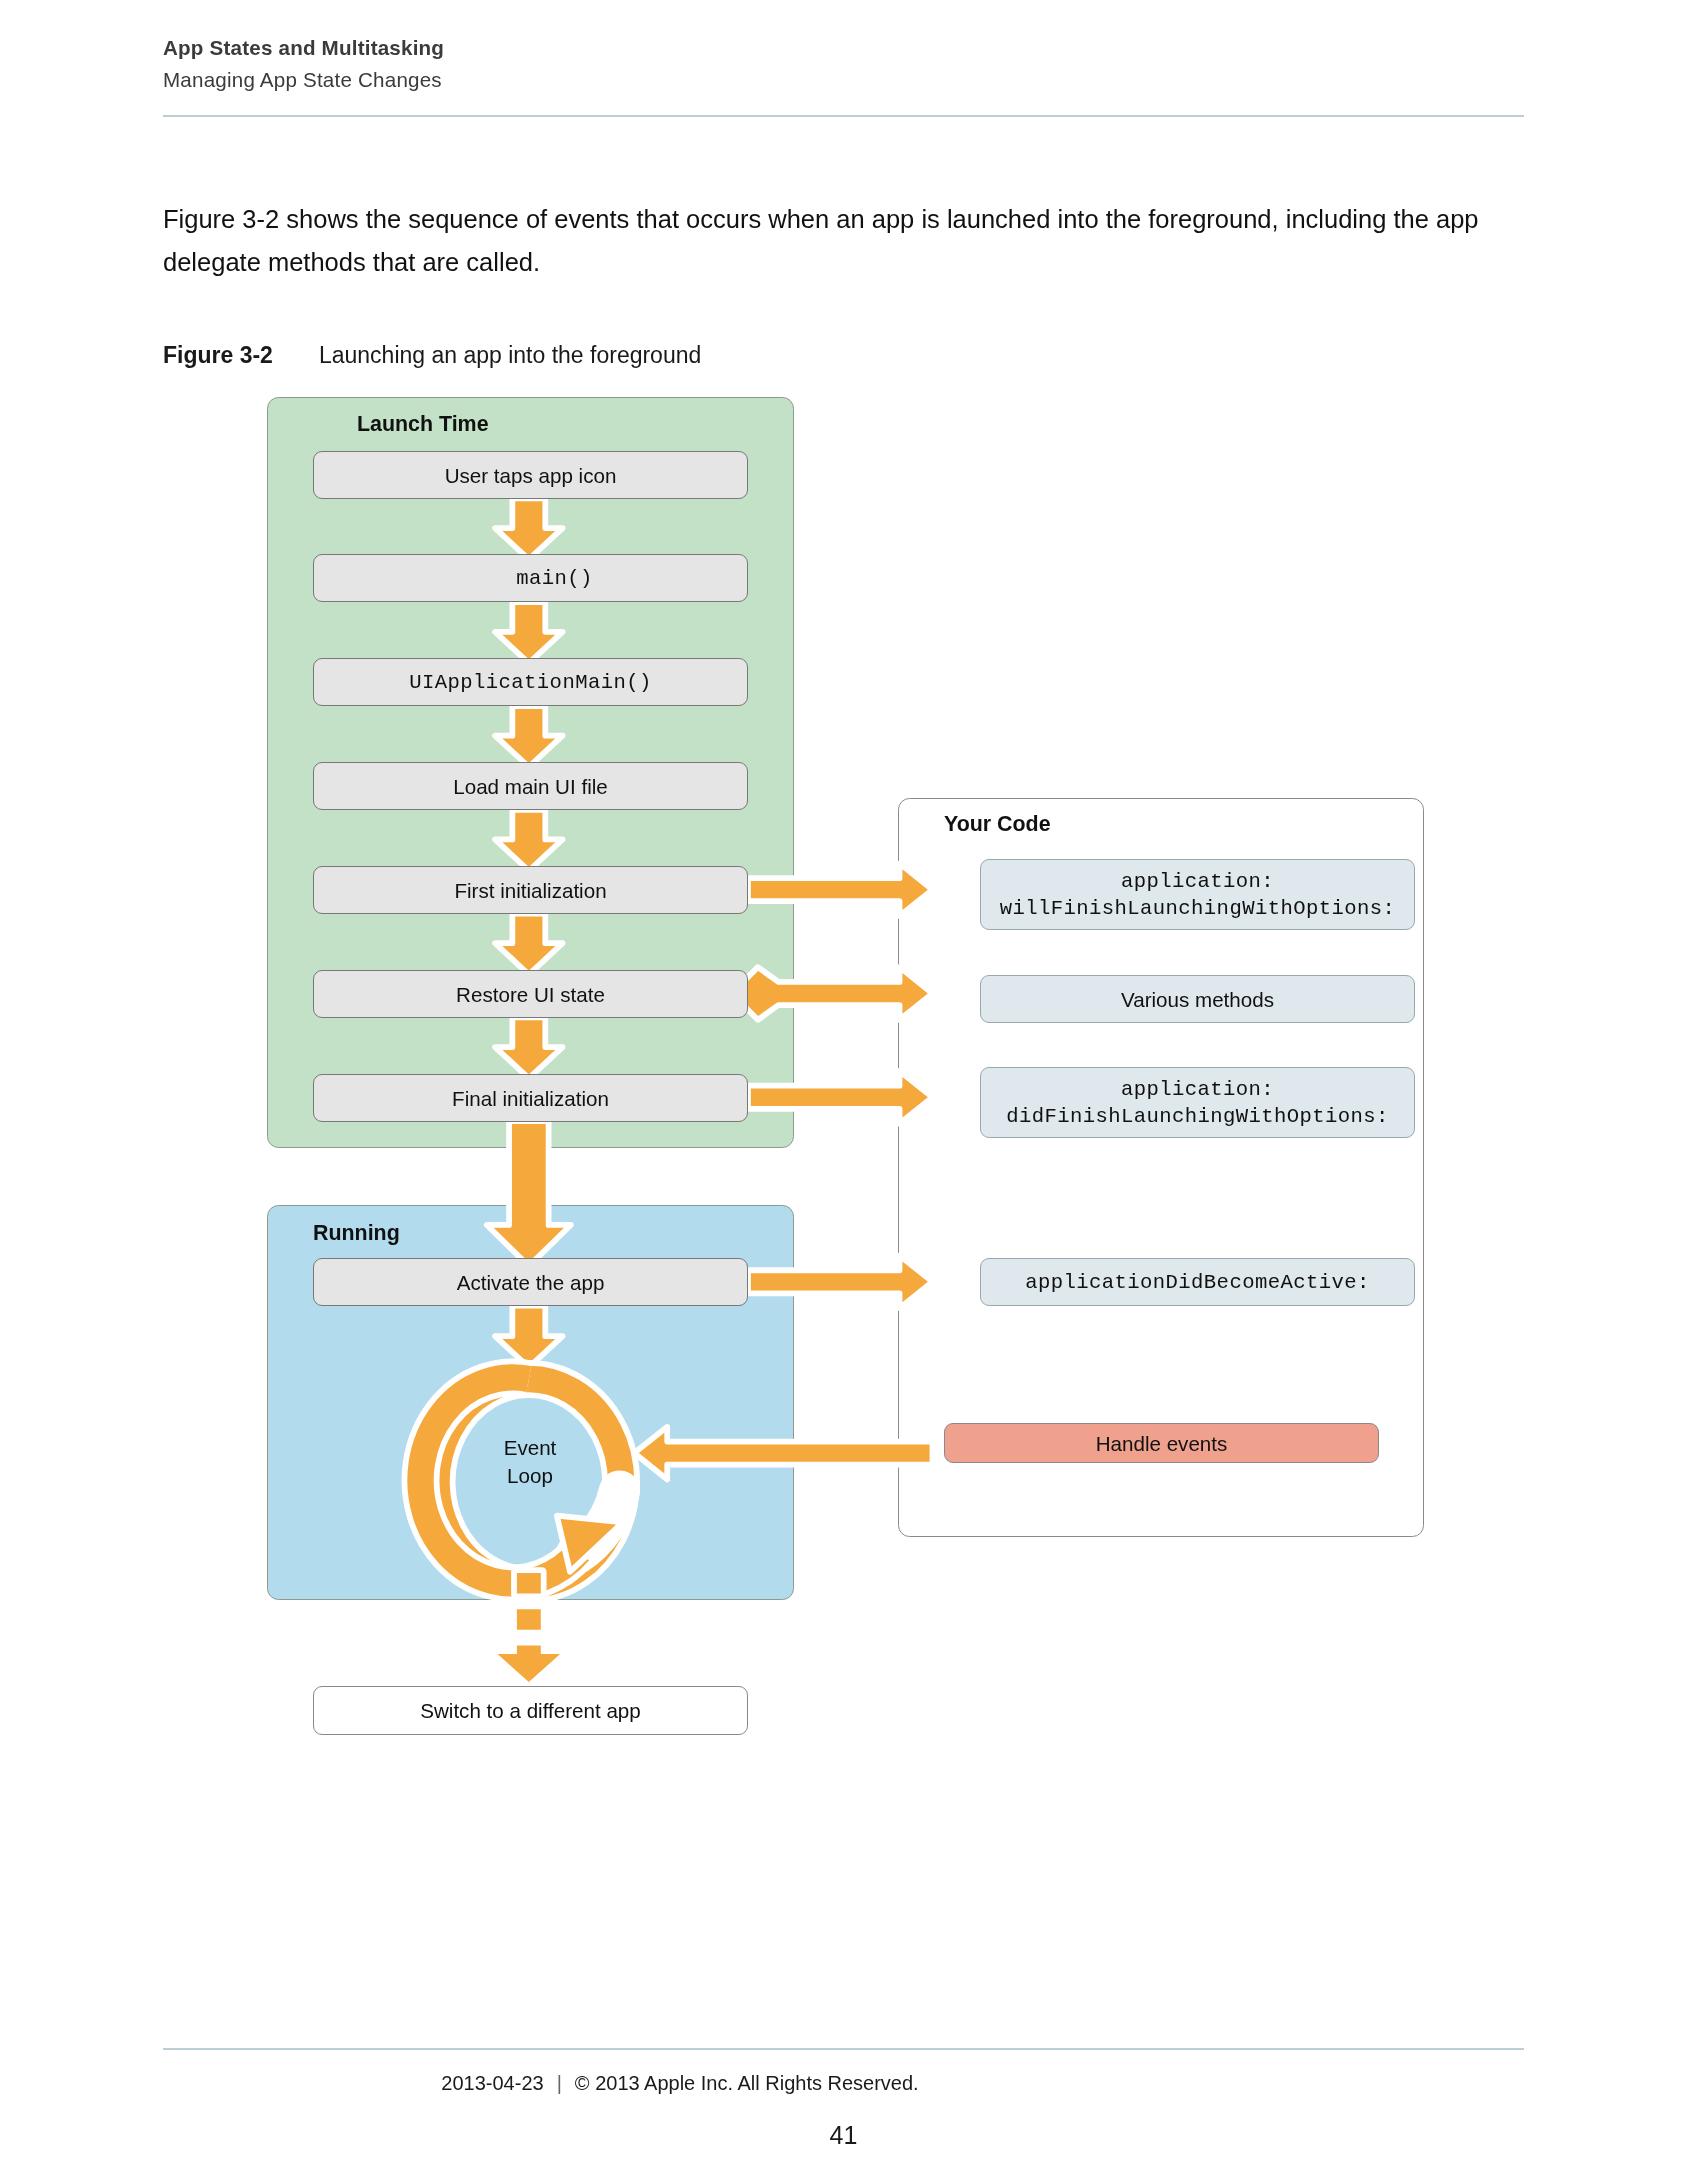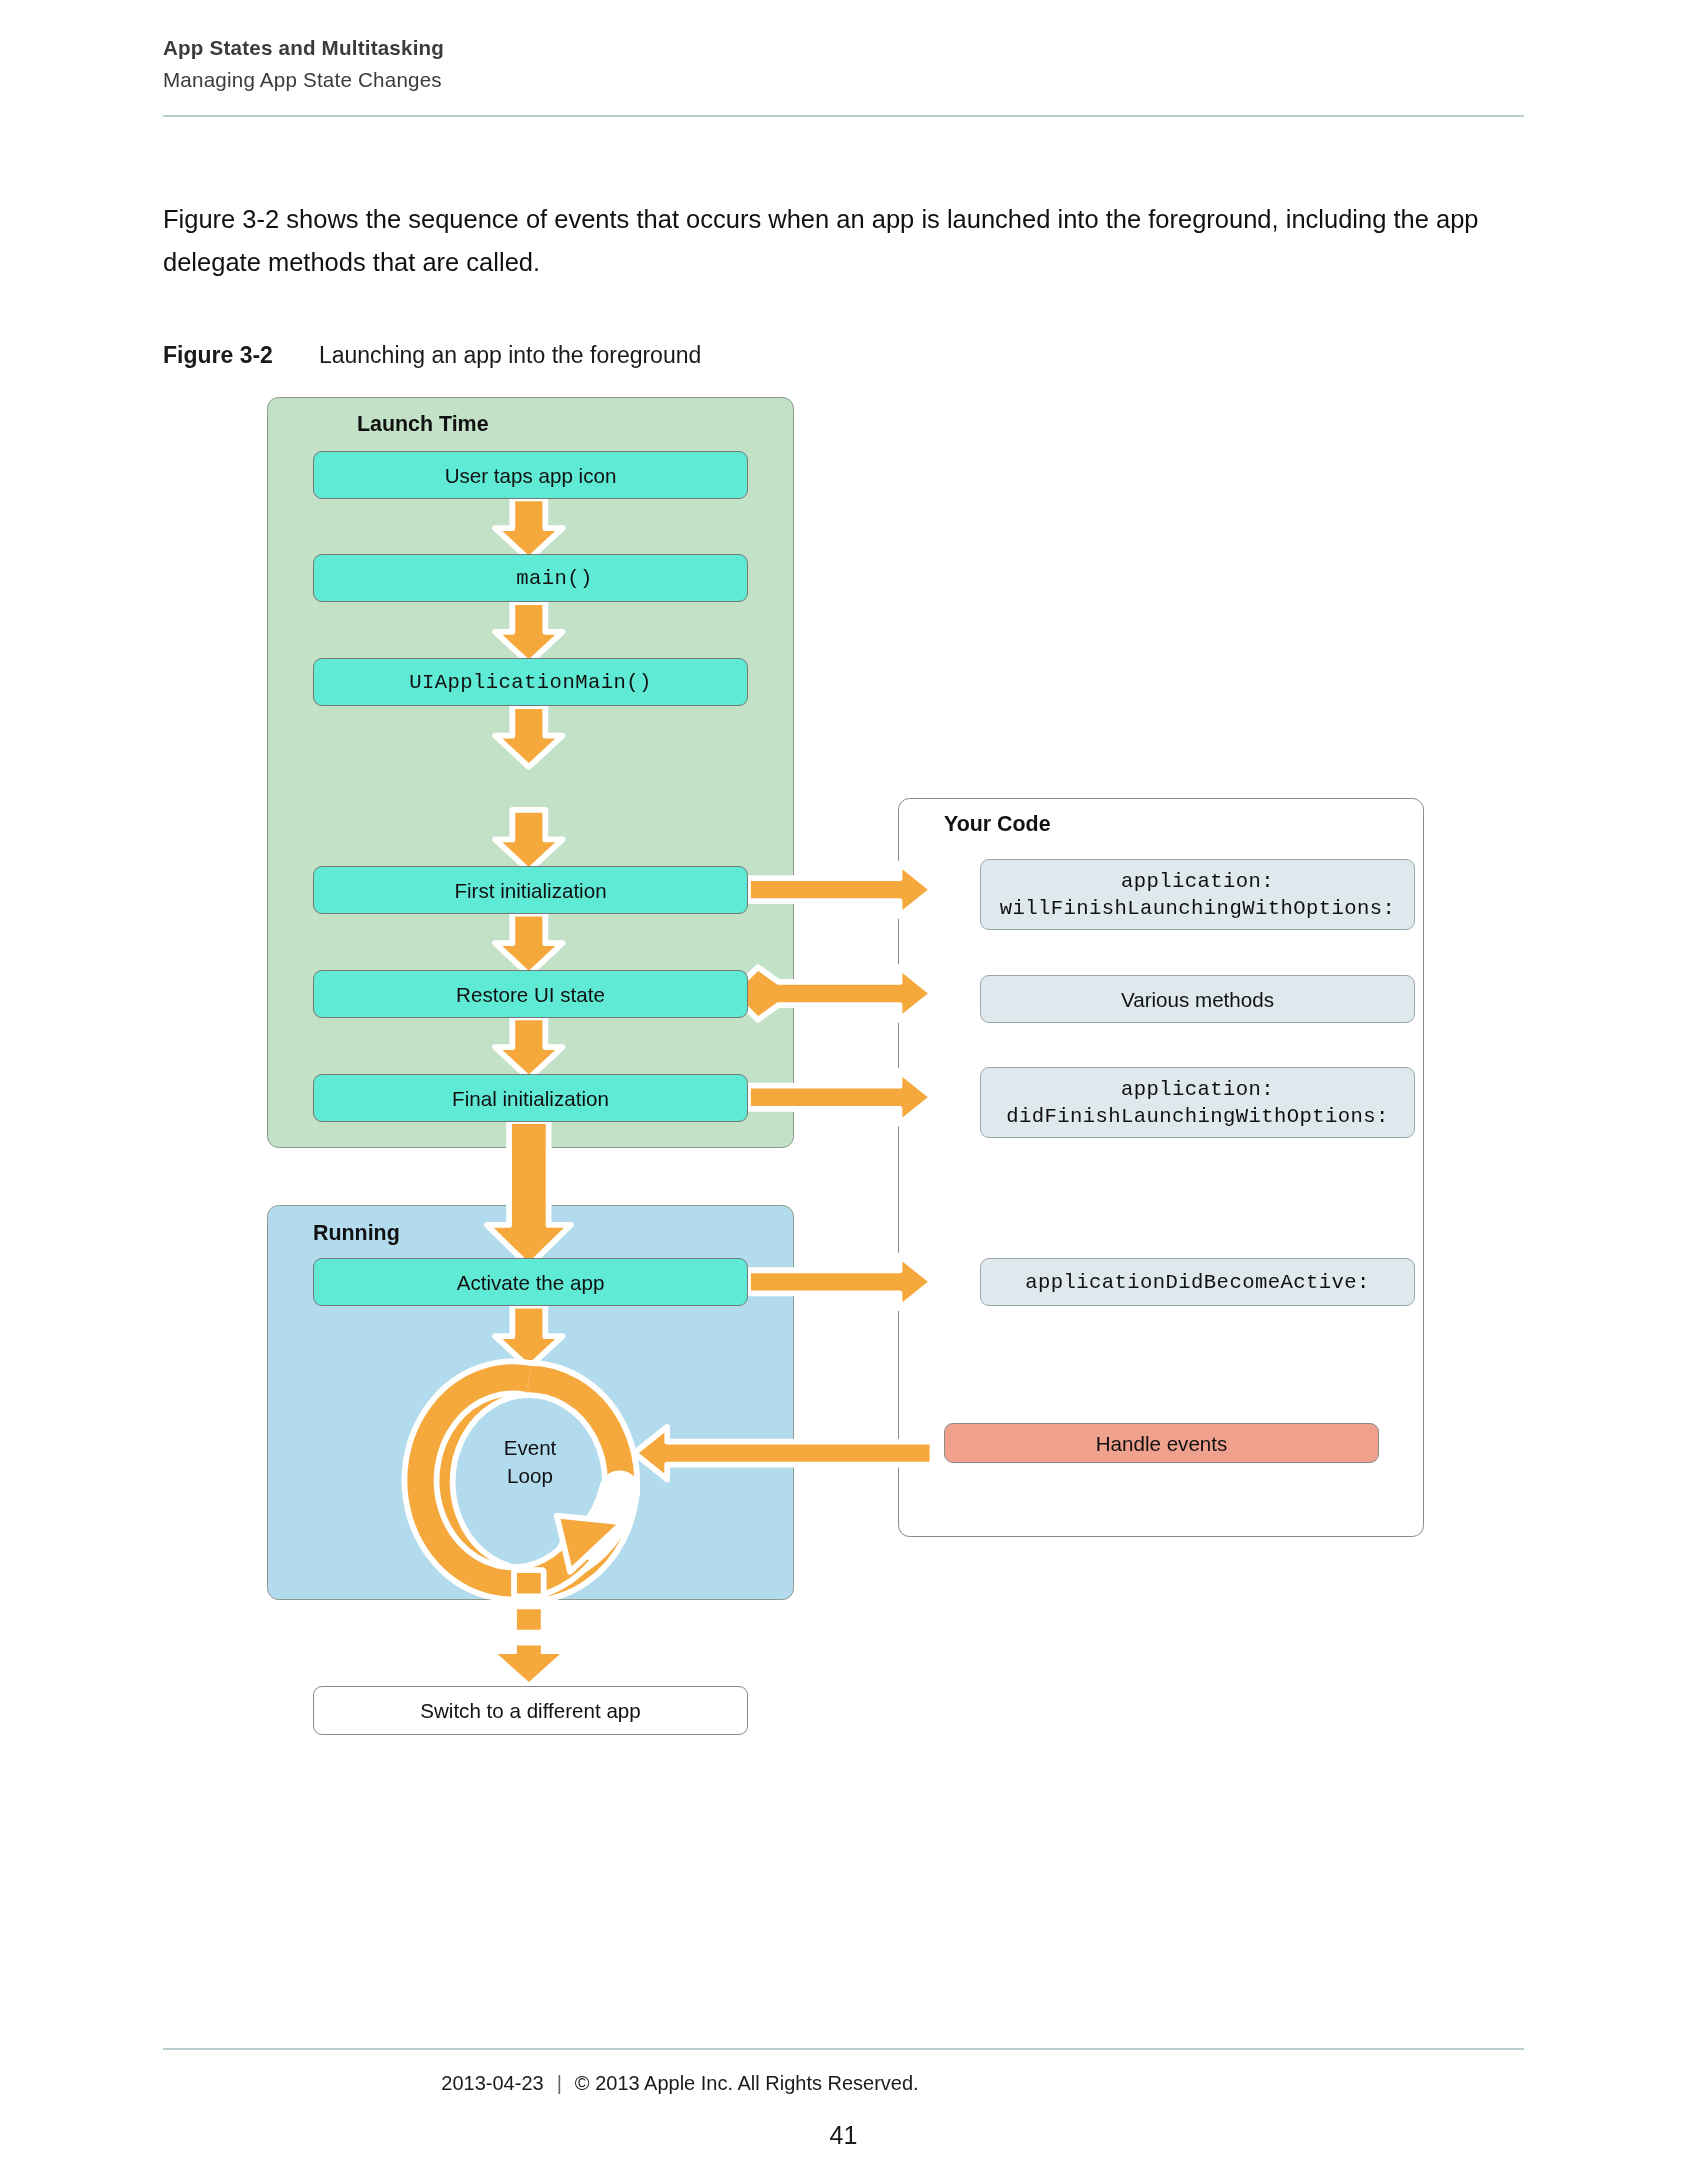--- a/index.html
+++ b/index.html
@@ -52,21 +52,21 @@
 
   
   .fbox {
     position:absolute; box-sizing:border-box;
     border-radius:9px; border:1.6px solid #787878;
     display:flex; align-items:center; justify-content:center;
     text-align:center;
     font-size:20.6px; color:#111;
     line-height:27px;
   }
-  .fbox.gray  { background:#5eead4; }
+  .fbox.gray  { background:#e5e5e5; }
   .fbox.blue  { background:#dfe8ed; border-color:#9aa8ae;margin-left:36px; }
   .fbox.salmon{ background:#f0a18d; border-color:#8a8a8a; }
   .fbox.white { background:#ffffff; border-color:#8a8a8a; }
   .fbox.mono  { font-family:"Liberation Mono", monospace; font-size:20.6px; letter-spacing:0.4px; }
 
   
   .L { left:313px; width:435px; }
   .b-usertaps  { top:451px;  height:48px; }
   .b-main      { top:554px;  height:48px;padding-left:48px; }
   .b-uiappmain { top:658px;  height:48px; }
@@ -181,20 +181,21 @@
 
     <rect class="ao" x="624" y="1906" width="36" height="32" rx="2"></rect>
     <rect class="ao" x="624" y="1950" width="36" height="32" rx="2"></rect>
     <rect class="ao" x="624" y="1994" width="36" height="32" rx="2"></rect>
     <polygon class="aoNS" points="604,2008 680,2008 642,2042"></polygon>
   </svg>
 
   <div class="fbox gray L b-usertaps">User taps app icon</div>
   <div class="fbox gray mono L b-main">main()</div>
   <div class="fbox gray mono L b-uiappmain">UIApplicationMain()</div>
+  <div class="fbox gray L b-loadui">Load main UI file</div>
   <div class="fbox gray L b-firstinit">First initialization</div>
   <div class="fbox gray L b-restoreui">Restore UI state</div>
   <div class="fbox gray L b-finalinit">Final initialization</div>
   <div class="fbox gray L b-activate">Activate the app</div>
 
   <div class="event-loop-label">
     <span>Event</span><br>
     <span>Loop</span>
   </div>
 

